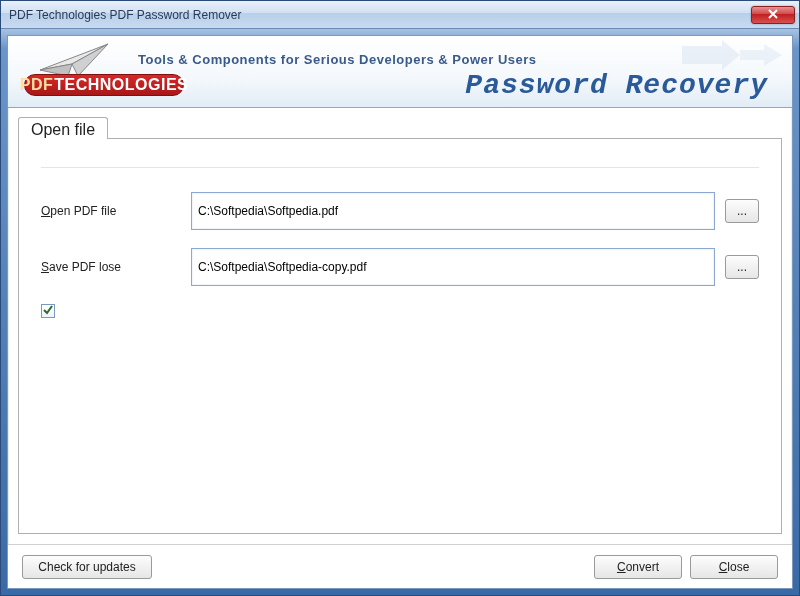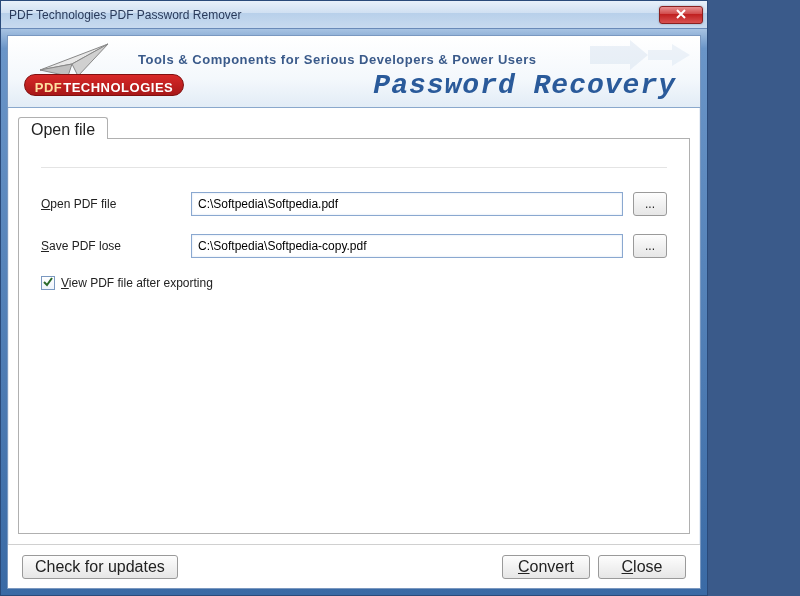--- a/index.html
+++ b/index.html
@@ -6,21 +6,21 @@
   body {
     margin: 0;
     font-family: "Segoe UI", Tahoma, sans-serif;
     font-size: 12px;
     background: #3a5a8a;
     width: 800px;
     height: 596px;
     overflow: hidden;
   }
   .window {
-    width: 708px;
+    width: 800px;
     height: 596px;
     background: linear-gradient(to bottom, #d8e6f5 0%, #b5cde8 4%, #6a95c8 8%, #3a6aa5 100%);
     border: 1px solid #2a4a7a;
     position: relative;
     display: flex;
     flex-direction: column;
   }
   .titlebar {
     height: 28px;
     background: linear-gradient(to bottom, #e8f0fa 0%, #d0e0f2 45%, #b8d0ea 46%, #c8daef 100%);
@@ -112,24 +112,24 @@
   }
   .pill {
     position: absolute;
     left: 4px;
     top: 32px;
     width: 160px;
     height: 22px;
     background: linear-gradient(to bottom, #d82828 0%, #a81818 100%);
     border-radius: 11px;
     color: #fff;
-    font-size: 13px;
+    font-size: 16px;
     font-weight: bold;
     display: flex;
-    align-items: flex-end;
+    align-items: center;
     justify-content: center;
     letter-spacing: 0.5px;
     border: 1px solid #801010;
   }
   .pill span.pref { color: #ffe0a0; margin-right: 1px; }
 
   
   .content {
     flex: 1;
     padding: 8px 10px 10px 10px;
@@ -174,21 +174,21 @@
   .row-label {
     width: 140px;
     color: #222;
     font-size: 12px;
   }
   .row-label .ul { text-decoration: underline; }
   .textinput {
     flex: 1;
     height: 24px;
     border: 1px solid #8aa8d0;
-    padding: 4px 6px;
+    padding: 18px 6px;
     font-size: 12px;
     font-family: inherit;
     background: #fff;
     outline: none;
     box-shadow: inset 0 0 2px rgba(100,150,210,0.3);
   }
   .browse-btn {
     width: 34px;
     height: 24px;
     background: linear-gradient(to bottom, #fdfdfd, #e6e6e6);
@@ -230,21 +230,21 @@
     align-items: center;
   }
   .footer-spacer { flex: 1; }
   .btn {
     min-width: 88px;
     height: 24px;
     background: linear-gradient(to bottom, #fdfdfd, #e6e6e6);
     border: 1px solid #9a9a9a;
     border-radius: 3px;
     cursor: pointer;
-    font-size: 16px;
+    font-size: 12px;
     display: flex;
     align-items: center;
     justify-content: center;
     color: #222;
     margin-left: 8px;
     padding: 0 12px;
     text-align: center;
   }
   .btn.updates { min-width: 130px; margin-left: 0; }
   .btn .ul { text-decoration: underline; }
@@ -312,21 +312,20 @@
           </div>
 
           <div class="chk-row">
             <div class="checkbox">
               <span>
                 <svg viewBox="0 0 10 10">
                     <path d="M1 5 L4 8 L9 1" stroke="#2a6a2a" stroke-width="2" fill="none"></path>
                   </svg>
               </span>
             </div>
-            <div class="chk-label"><span class="ul">V</span><span>iew PDF file after exporting</span></div>
           </div>
 
         </div>
       </div>
 
       <div class="footer">
         <div class="btn updates">Check for updates</div>
         <div class="footer-spacer"></div>
         <div class="btn">
             <span class="ul">C</span>

